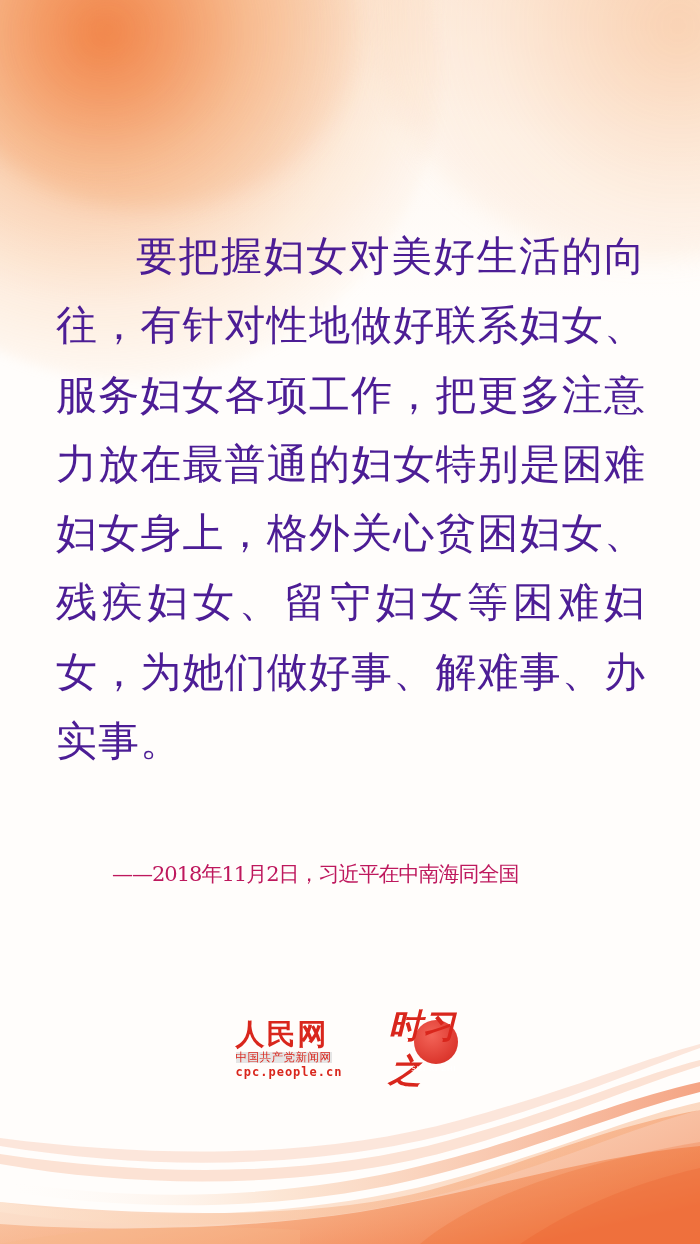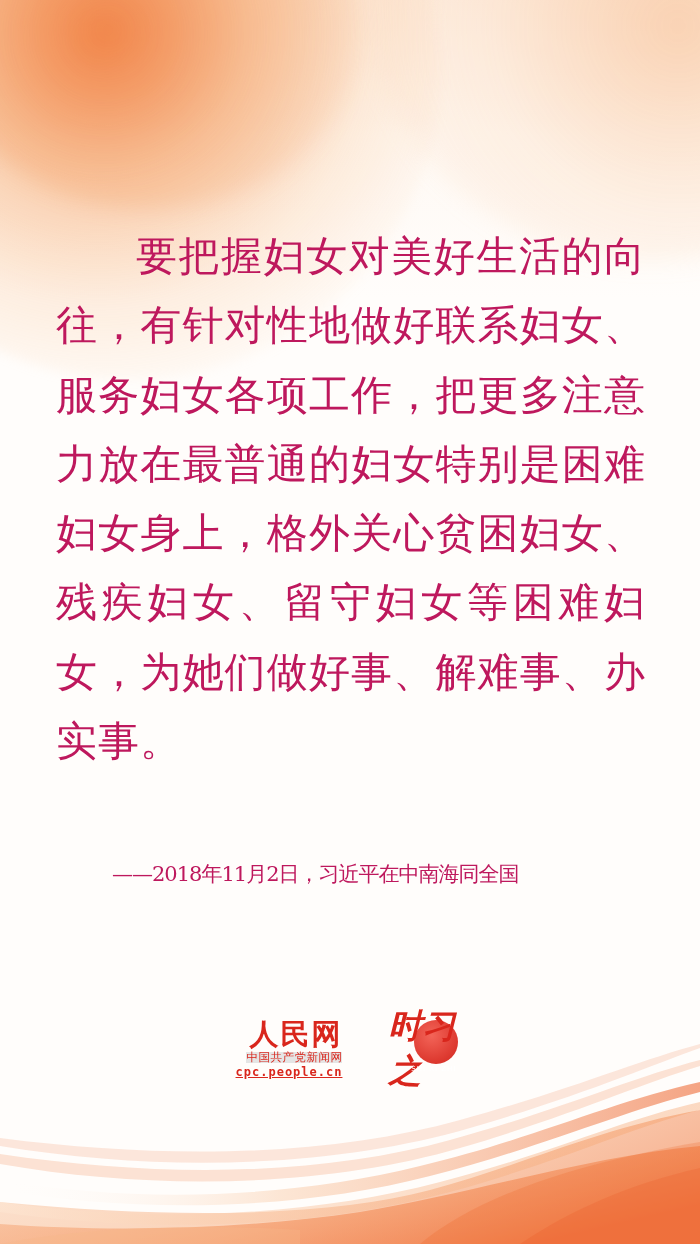--- a/index.html
+++ b/index.html
@@ -86,21 +86,21 @@
     width: 700px;
     height: 330px;
   }
 
   
   .quote {
     position: absolute;
     left: 56px;
     top: 222px;
     width: 590px;
-    color: #be185d;
+    color: #4c1d95;
     font-size: 41px;
     line-height: 1.69;
     letter-spacing: 1px;
     text-align: justify;
     text-justify: inter-ideograph;
     font-family: "DejaVu Serif", "Liberation Serif", serif;
     font-weight: 500;
     text-indent: 80px;
   }
 
@@ -129,21 +129,21 @@
     top: 1018px;
     width: 700px;
     display: flex;
     justify-content: center;
     align-items: center;
     gap: 10px;
   }
   .people-logo {
     display: flex;
     flex-direction: column;
-    align-items: flex-end;
+    align-items: flex-start;
     line-height: 1;
   }
   .people-logo .cn {
     font-size: 29px;
     font-weight: bold;
     color: #d9261c;
     letter-spacing: 2px;
     font-family: "DejaVu Serif", "Liberation Serif", serif;
   }
   .people-logo .sub {
@@ -154,21 +154,20 @@
     letter-spacing: 0.5px;
     font-family: "DejaVu Sans", "Liberation Sans", sans-serif;
   }
   .people-logo .url {
     margin-top: 3px;
     font-size: 12px;
     color: #d9261c;
     letter-spacing: 1px;
     font-family: "DejaVu Sans Mono", "Liberation Mono", monospace;
     font-weight: bold;
-    text-decoration: underline;
   }
   .shixizhi {
     position: relative;
     width: 112px;
     height: 62px;
     display: flex;
     align-items: center;
     justify-content: center;
   }
   .shixizhi .seal {

